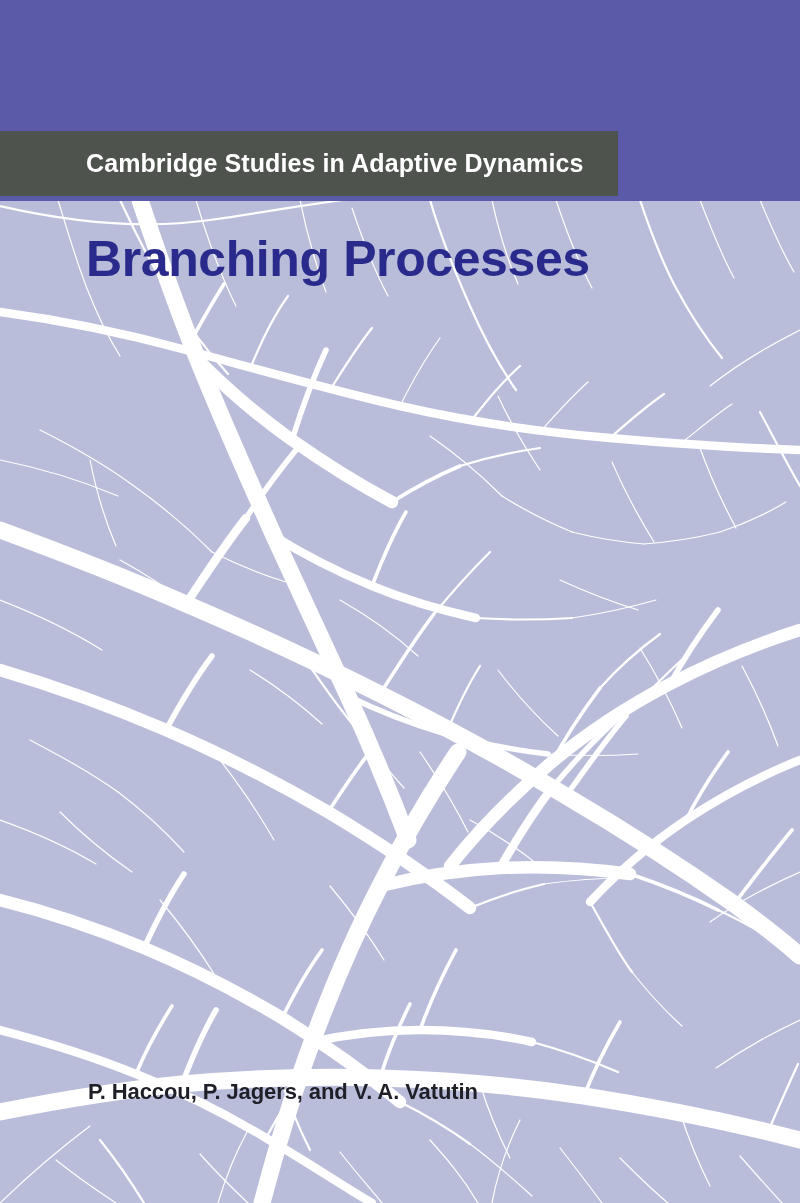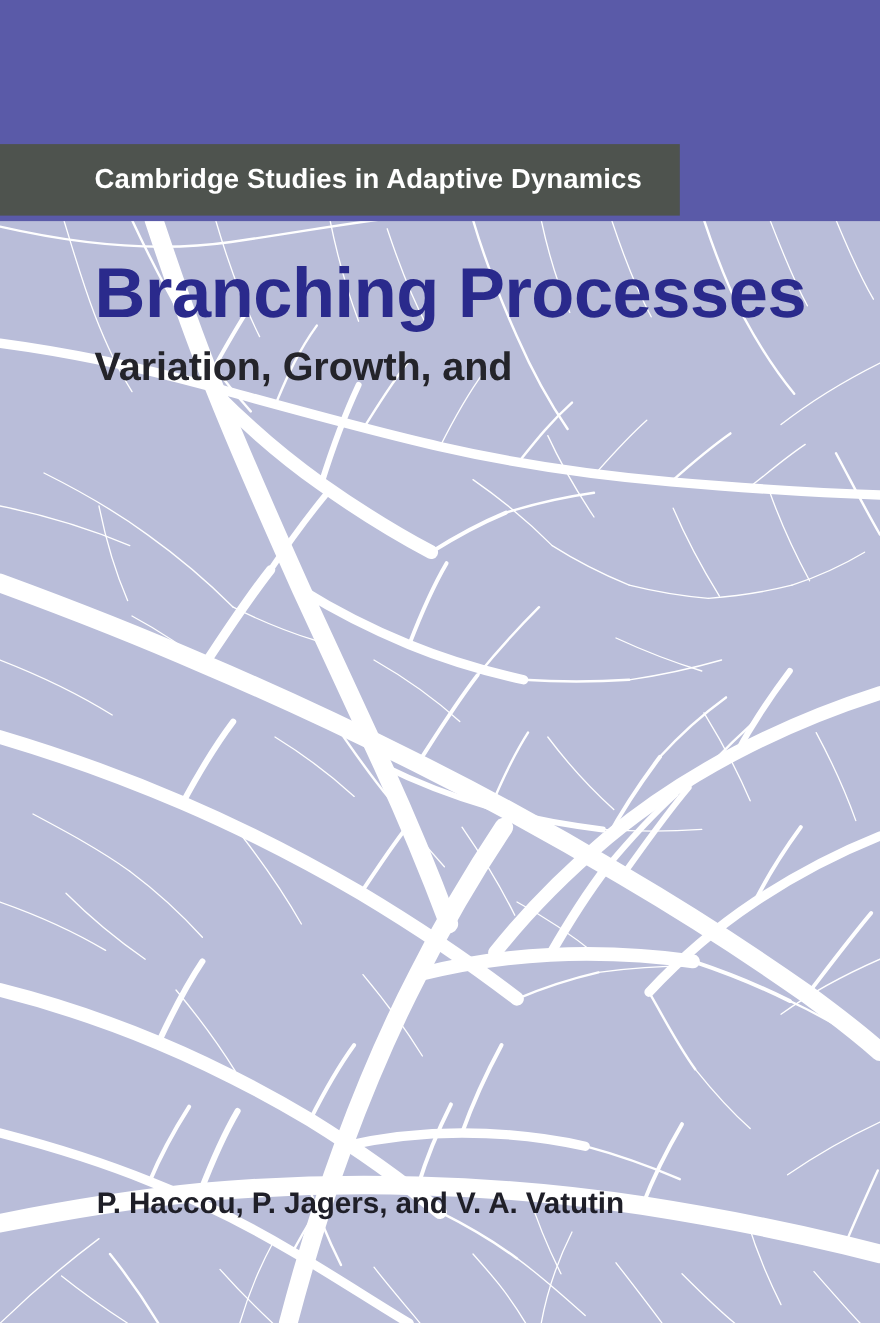--- a/index.html
+++ b/index.html
@@ -76,21 +76,21 @@
     top: 200px;
     width: 800px;
     z-index: 5;
     pointer-events: none;
   }
   #book-title {
     position: absolute;
     left: 86px;
     top: 33px;
     color: #2a2a8c;
-    font-size: 64px;
+    font-size: 50px;
     font-weight: bold;
     line-height: 1.04;
     letter-spacing: -0.4px;
     white-space: nowrap;
   }
   #book-subtitle {
     position: absolute;
     left: 86px;
     top: 110px;
     color: #24242a;
@@ -102,21 +102,21 @@
   #book-subtitle .sub-line {
     display: block;
     white-space: nowrap;
   }
 
   #book-authors {
     position: absolute;
     left: 88px;
     top: 881px;
     color: #1f1f28;
-    font-size: 27px;
+    font-size: 22px;
     font-weight: bold;
     line-height: 1;
     letter-spacing: -0.1px;
     white-space: nowrap;
     z-index: 5;
   }
 </style>
 </head>
 <body>
 
@@ -284,18 +284,17 @@
 
   <div id="top-band"></div>
 
   <div id="series-banner">
     <span id="series-banner-label">Cambridge Studies in Adaptive Dynamics</span>
   </div>
 
   <div id="text-block">
     <div id="book-title">Branching Processes</div>
     <div id="book-subtitle">
-      <span class="sub-line">Variation, Growth, and</span>
     </div>
     <div id="book-authors">P. Haccou, P. Jagers, and V. A. Vatutin</div>
   </div>
 
 </div>
 
 </body></html>

